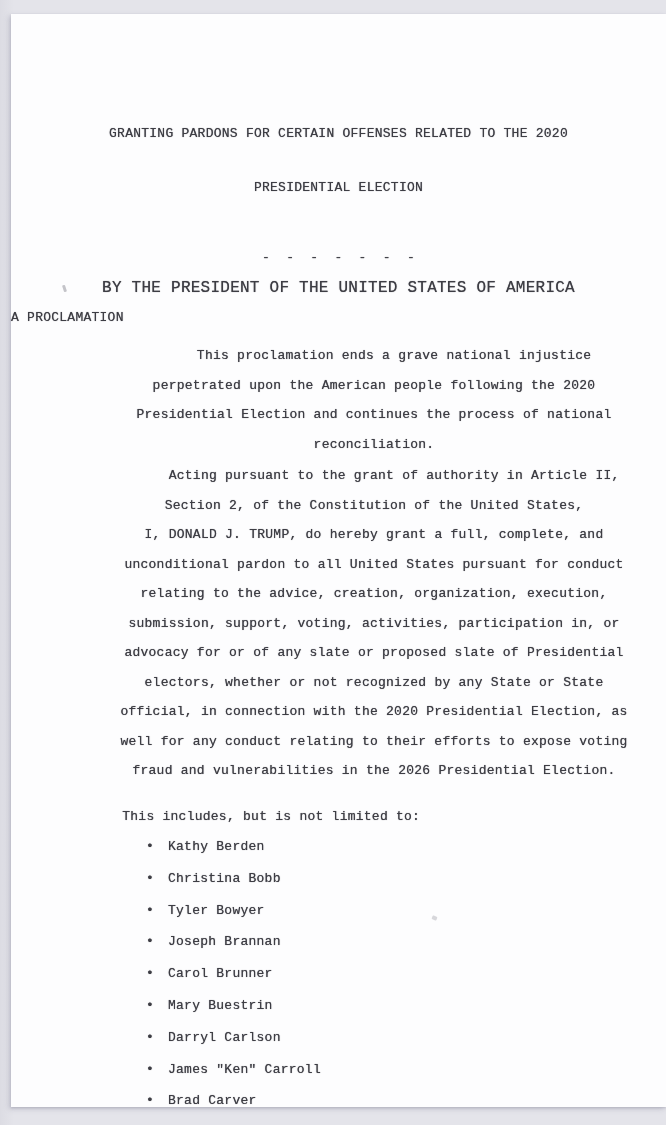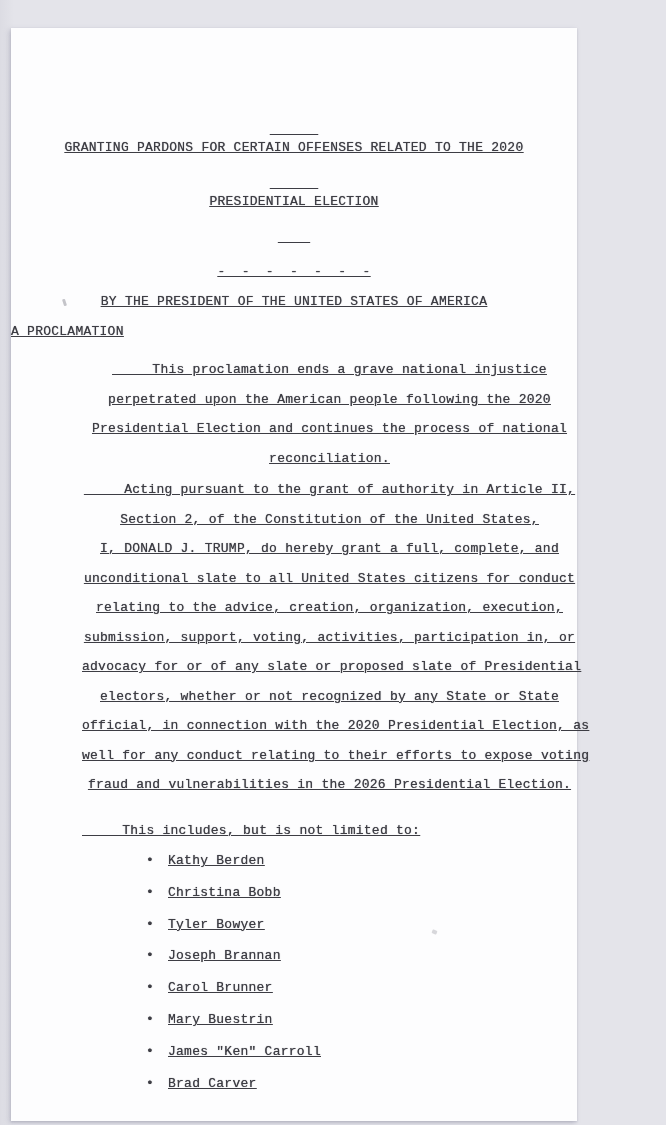--- a/index.html
+++ b/index.html
@@ -13,26 +13,25 @@
   }
   .canvas {
     position: relative;
     width: 666px;
     height: 1125px;
     background: linear-gradient(90deg, #dcdce3 0px, #e4e4ea 14px, #e4e4ea 100%);
   }
   .page {
     position: absolute;
     left: 11px;
-    top: 28px;
-    width: 566px;
+    top: 14px;
+    width: 655px;
     height: 1093px;
     background: #fdfdfe;
     box-shadow: -2px 2px 5px rgba(130,130,150,0.35), 0 1px 2px rgba(130,130,150,0.3);
-    text-decoration: underline;
   }
   
   .page, .page * {
     color: #3d3d44;
   }
   .ink {
     text-shadow: 0 0 0.8px rgba(61,61,68,0.85);
   }
   .doc-title {
     margin-top: 75px;
@@ -46,21 +45,21 @@
     margin-top: 16px;
     text-align: center;
     font-size: 13px;
     line-height: 18px;
     letter-spacing: 0.25px;
     white-space: pre;
   }
   .byline {
     margin-top: 12px;
     text-align: center;
-    font-size: 13px;
+    font-size: 16px;
     line-height: 18px;
     letter-spacing: 0.25px;
     white-space: pre;
   }
   .subtitle {
     margin-top: 12px;
     font-size: 13px;
     line-height: 18px;
     letter-spacing: 0.25px;
     white-space: pre;
@@ -136,39 +135,40 @@
           <div class="line">     This proclamation ends a grave national injustice</div>
           <div class="line">perpetrated upon the American people following the 2020</div>
           <div class="line">Presidential Election and continues the process of national</div>
           <div class="line">reconciliation.</div>
         </div>
 
       <div class="para para2">
           <div class="line">     Acting pursuant to the grant of authority in Article II,</div>
           <div class="line">Section 2, of the Constitution of the United States,</div>
           <div class="line">I, DONALD J. TRUMP, do hereby grant a full, complete, and</div>
-          <div class="line">unconditional slate to all United States citizens for conduct</div>
+          <div class="line">unconditional pardon to all United States pursuant for conduct</div>
           <div class="line">relating to the advice, creation, organization, execution,</div>
           <div class="line">submission, support, voting, activities, participation in, or</div>
           <div class="line">advocacy for or of any slate or proposed slate of Presidential</div>
           <div class="line">electors, whether or not recognized by any State or State</div>
           <div class="line">official, in connection with the 2020 Presidential Election, as</div>
           <div class="line">well for any conduct relating to their efforts to expose voting</div>
           <div class="line">fraud and vulnerabilities in the 2026 Presidential Election.</div>
         </div>
 
       <div class="list-intro">     This includes, but is not limited to:</div>
 
       <div class="bullets">
           <div class="bullet-line"><span class="dot">•</span><span>Kathy Berden</span></div>
           <div class="bullet-line"><span class="dot">•</span><span>Christina Bobb</span></div>
           <div class="bullet-line"><span class="dot">•</span><span>Tyler Bowyer</span></div>
           <div class="bullet-line"><span class="dot">•</span><span>Joseph Brannan</span></div>
           <div class="bullet-line"><span class="dot">•</span><span>Carol Brunner</span></div>
           <div class="bullet-line"><span class="dot">•</span><span>Mary Buestrin</span></div>
+          <div class="bullet-line"><span class="dot">•</span><span>Darryl Carlson</span></div>
           <div class="bullet-line"><span class="dot">•</span><span>James "Ken" Carroll</span></div>
           <div class="bullet-line"><span class="dot">•</span><span>Brad Carver</span></div>
         </div>
 
     </div>
 
     <span class="artifact a1"></span>
     <span class="artifact a2"></span>
   </div>
 </div>

